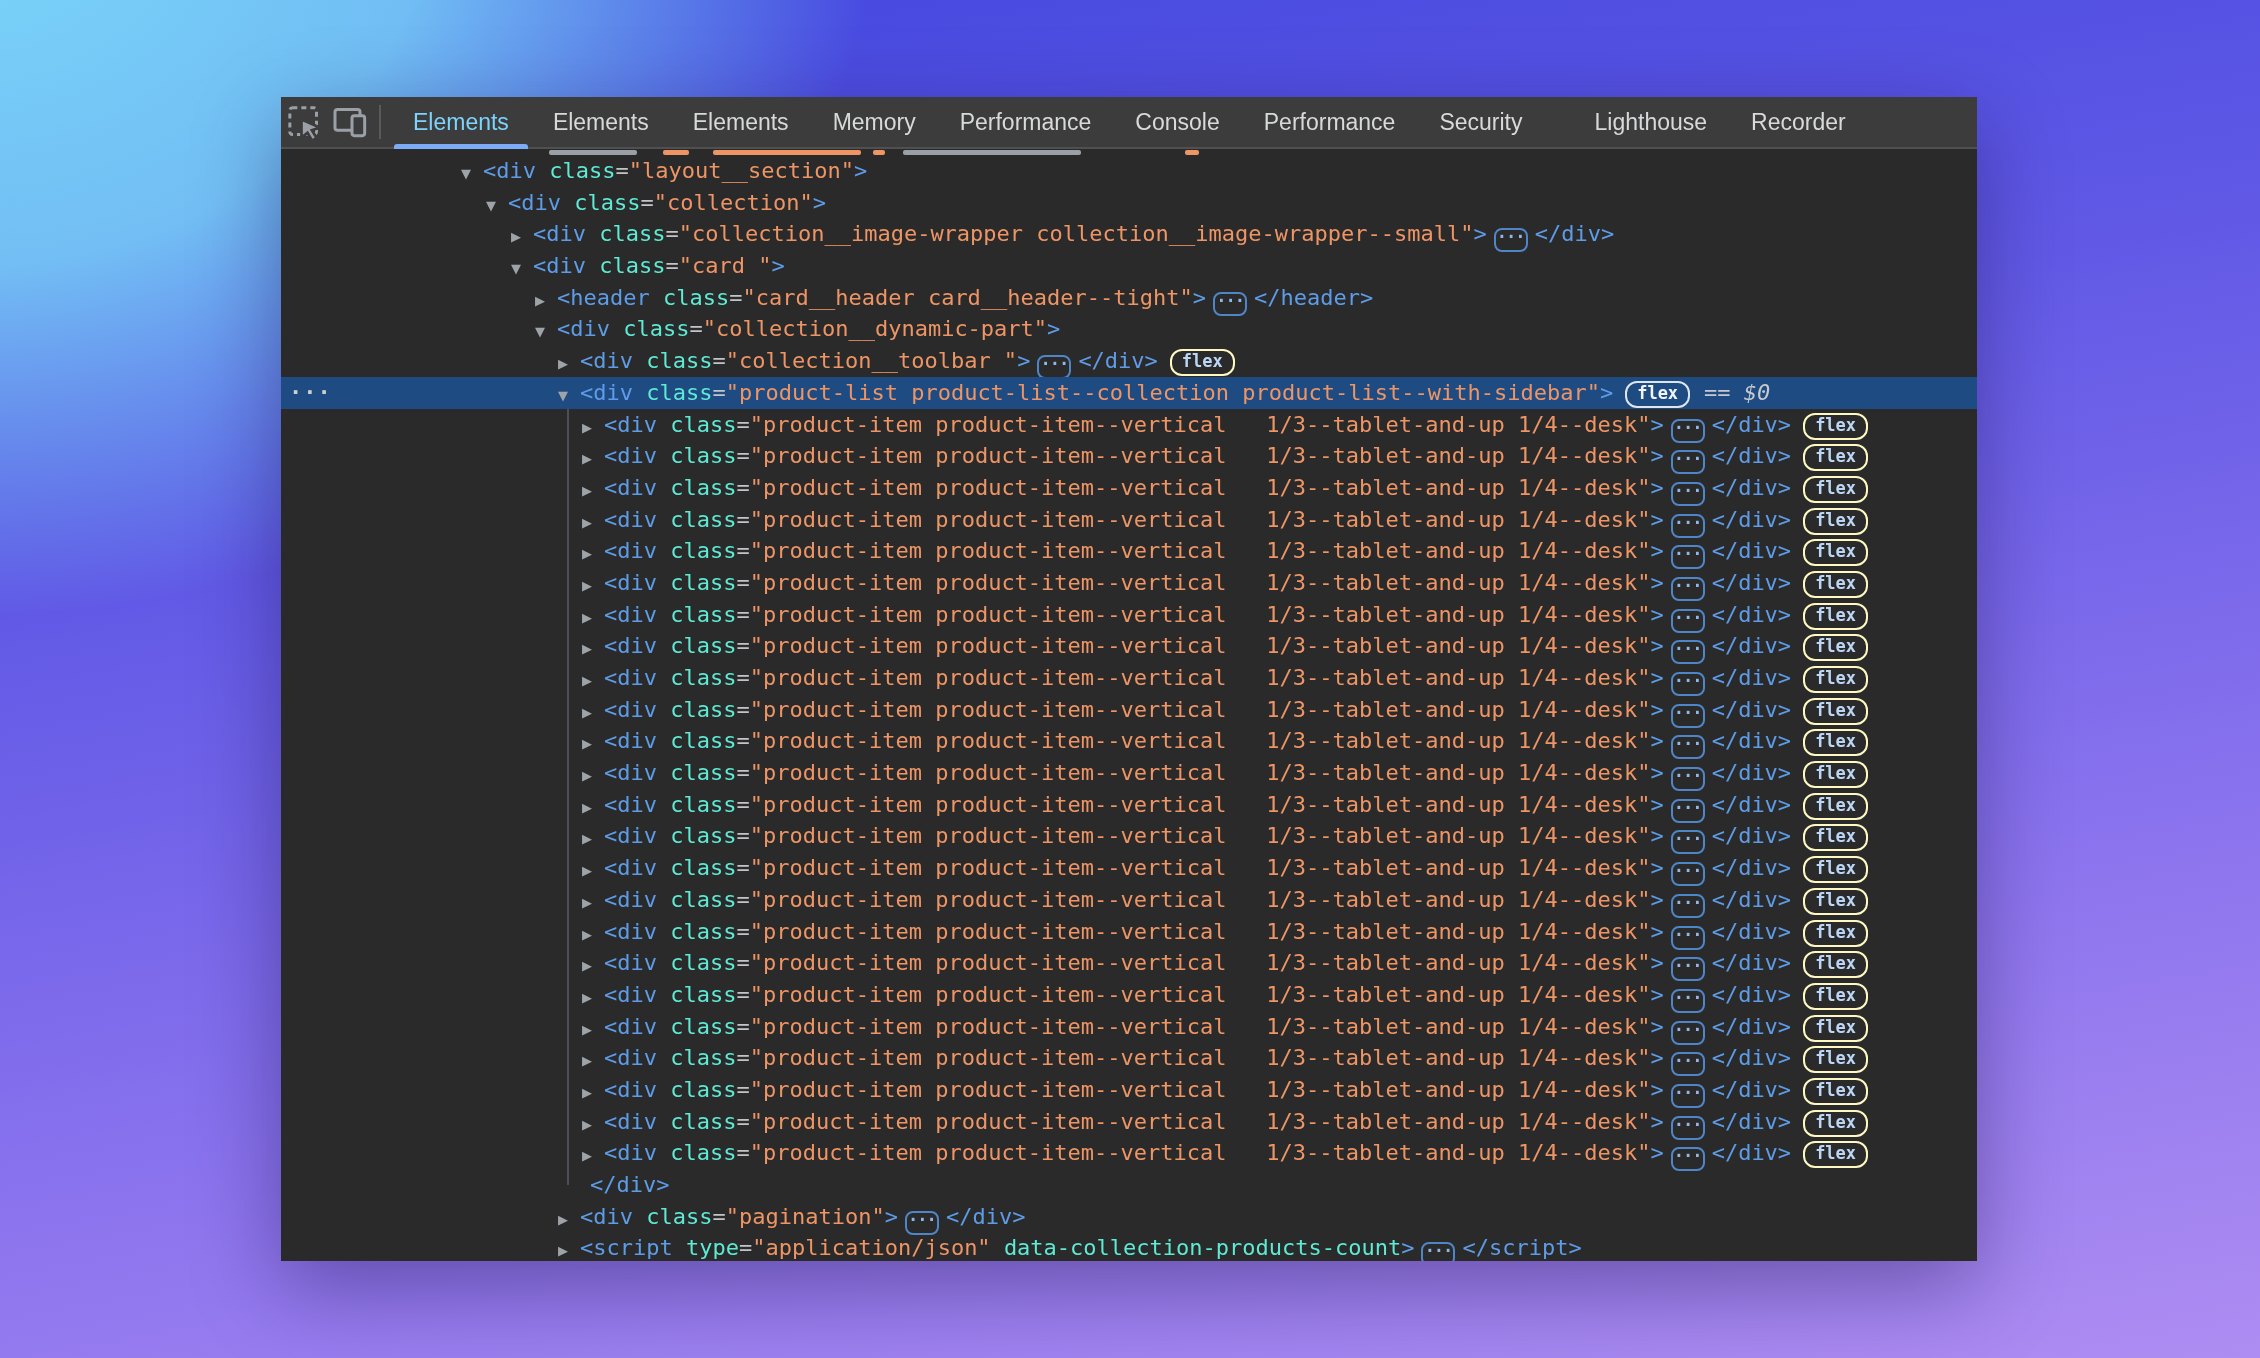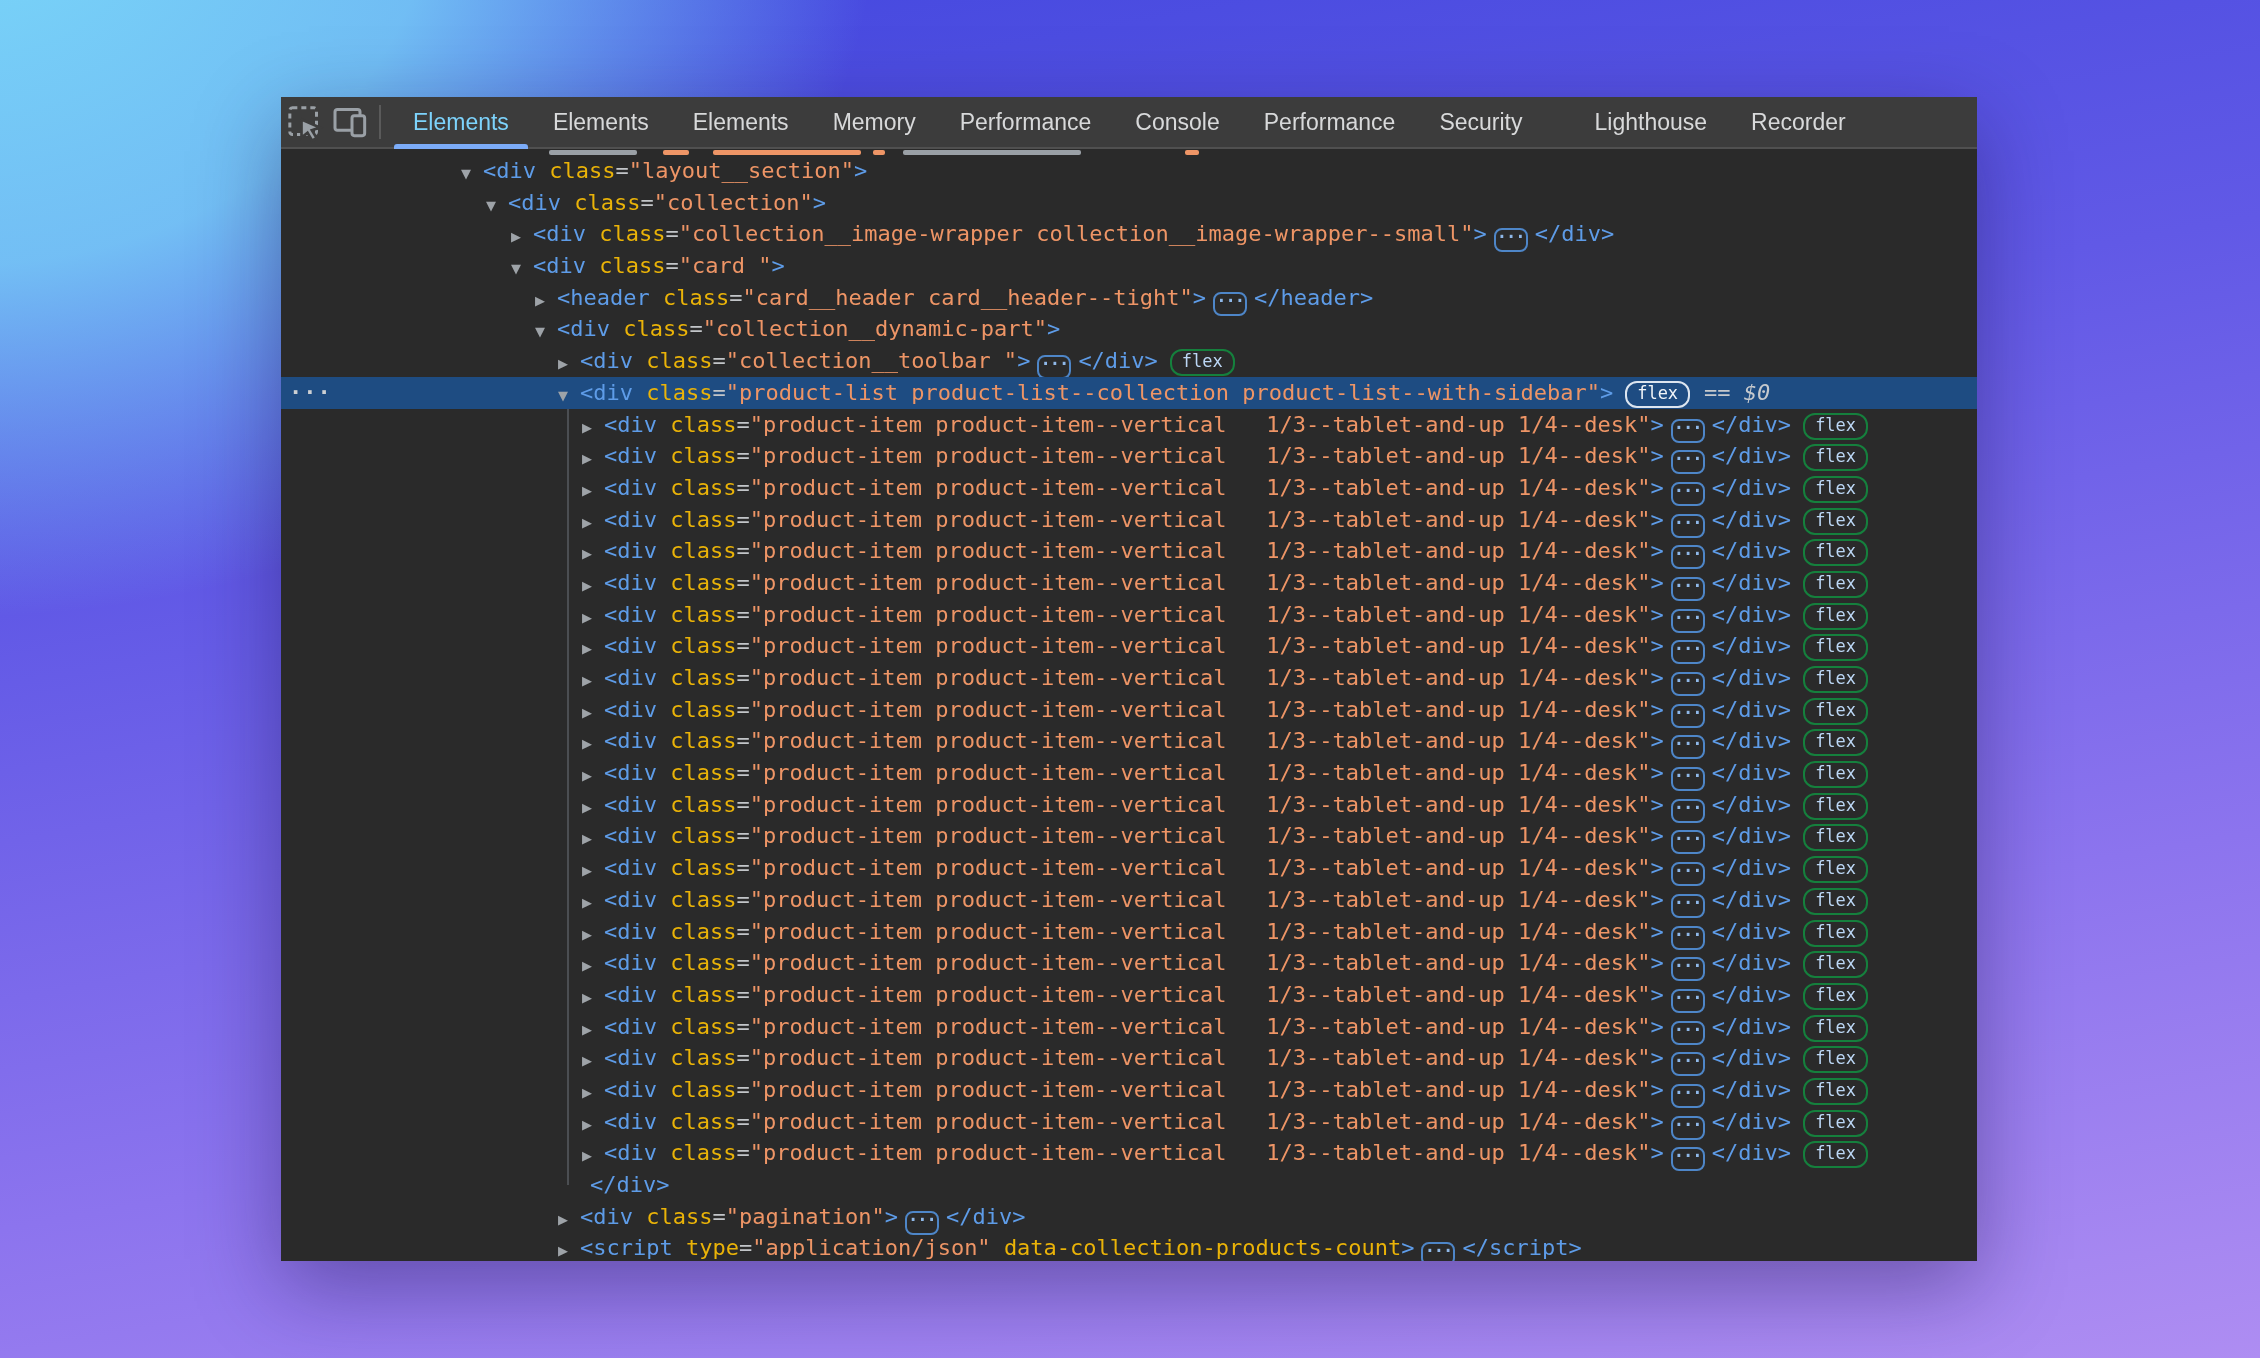--- a/index.html
+++ b/index.html
@@ -31,31 +31,31 @@
     position:relative;height:1112px;overflow:hidden;
     font-family:"DejaVu Sans Mono",monospace;font-size:22px;color:#D6D8DA;
   }
   .fragbar{position:absolute;top:1px;height:5px;border-radius:2px;}
   .rows{position:absolute;top:6px;left:0;right:0;}
   .row{height:31.7px;line-height:31.7px;white-space:pre;position:relative;}
   .row.sel{background:#1E4C82;}
   .ind{display:inline-block;height:1px;}
   .arrow{display:inline-block;width:22px;font-family:"DejaVu Sans",sans-serif;font-size:13px;color:#9EA3A8;}
   .tg{color:#5E9CE8;}
-  .at{color:#eab308;}
+  .at{color:#5eead4;}
   .eq{color:#C2C5C8;}
   .vl{color:#EE9566;}
   .pill{
     display:inline-block;width:30px;height:20px;border:2px solid #4E86C8;border-radius:8px;
     margin:0 7px;vertical-align:-2px;text-align:center;line-height:15px;
     color:#8FB8E8;font-size:17px;font-weight:bold;letter-spacing:-1px;
   }
   .badge{
-    display:inline-block;border:2px solid #15803d;color:#BCD7F5;border-radius:12px;
-    padding:0 10px;height:23px;line-height:21px;font-size:17px;margin-left:12px;vertical-align:1px;
+    display:inline-block;border:2px solid #fef9c3;color:#BCD7F5;border-radius:12px;
+    padding:0 10px;height:23px;line-height:21px;font-size:17px;margin-left:12px;vertical-align:1px;font-weight:bold;
   }
   .sel .badge{border-color:#DCE5F0;color:#F0F4F8;}
   .annot{font-style:italic;color:#C6C9CD;margin-left:14px;}
   .gutter{position:absolute;left:8px;top:0;color:#CDD0D3;font-weight:bold;letter-spacing:1px;}
   .close-adj{margin-left:8px;}
   .guide{position:absolute;width:2px;background:#4B4E52;}
 </style>
 </head>
 <body>
 

